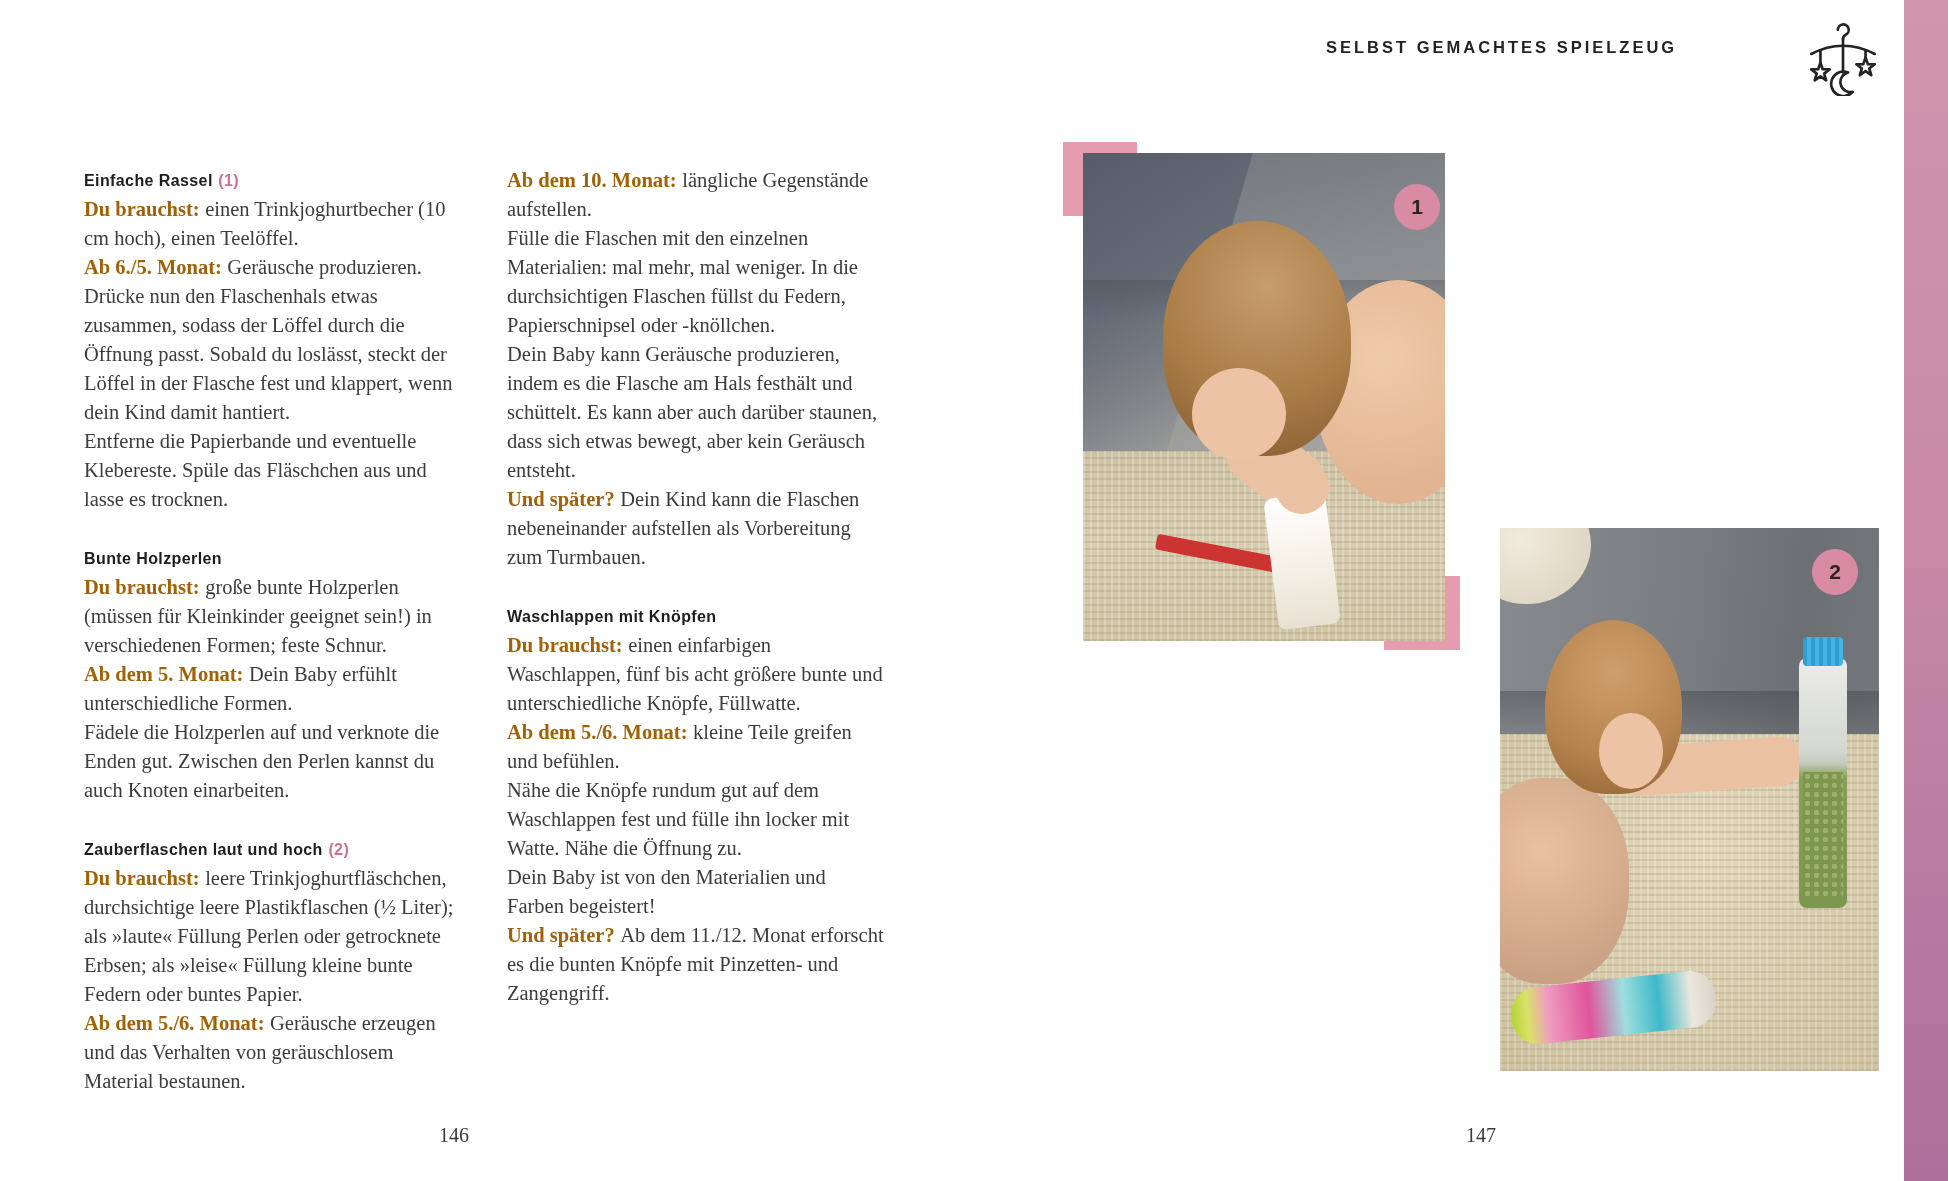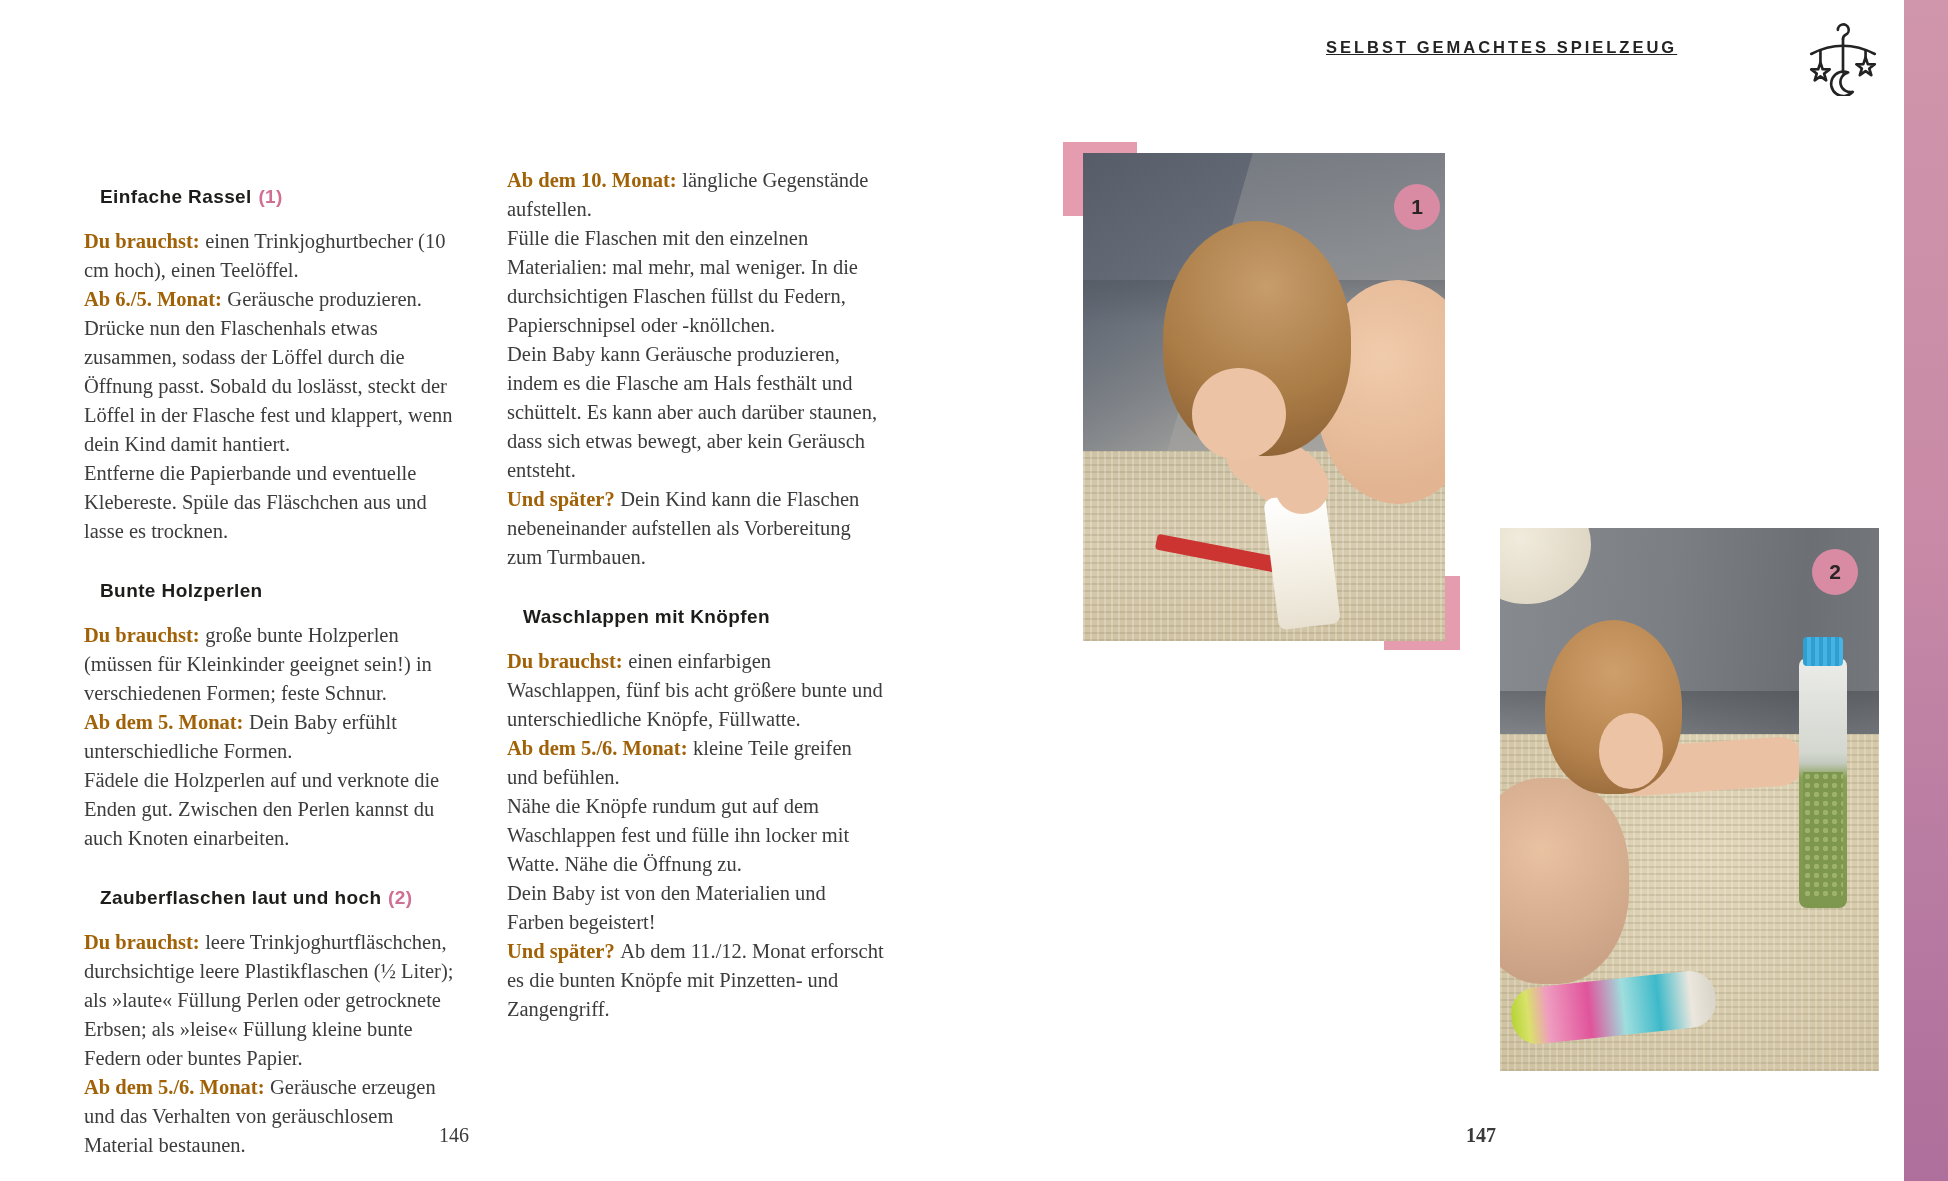--- a/index.html
+++ b/index.html
@@ -13,37 +13,36 @@
   .text-col {
     position:absolute; top:166px; width:380px;
     color:#3c3c3c; font-size:20.5px; line-height:29px;
     text-align:left;
   }
   #col1 { left:84px; }
   #col2 { left:507px; }
 
   .block + .block { margin-top:30px; }
   .block-title {
-    margin:16px; font-family:"Liberation Sans","DejaVu Sans",sans-serif;
-    font-weight:700; font-size:19px; line-height:29px;
+    margin:0; font-family:"Liberation Sans","DejaVu Sans",sans-serif;
+    font-weight:700; font-size:16px; line-height:29px;
     letter-spacing:0.4px; color:#1d1d1b;
   }
   .title-ref { color:#cf6f92; margin-left:0.35em; }
   .title-ref:empty { display:none; }
   .para { margin:0; }
   .lead { font-weight:700; color:#a16207; margin-right:0.27em; }
   .lead:empty { display:none; margin:0; }
 
   
   .running-head {
     position:absolute; top:38px; left:1326px;
     font-family:"Liberation Sans","DejaVu Sans",sans-serif;
     font-weight:700; font-size:16.5px; letter-spacing:3px; color:#232323;
     white-space:nowrap;
-    text-decoration:underline;
   }
   .mobile-icon { position:absolute; left:1806px; top:16px; width:74px; height:80px; }
 
   
   .edge-strip {
     position:absolute; top:0; right:0; width:44px; height:1181px;
     background:linear-gradient(180deg,#d096ab 0%, #c88aa6 45%, #b87ba2 75%, #ae6f9c 100%);
   }
 
   
@@ -119,21 +118,21 @@
   .p2-fgbottle { left:3%; top:83%; width:54%; height:10.5%; border-radius:26px;
                  transform:rotate(-6deg);
                  background:linear-gradient(90deg,#b5d435 0%, #d9e26a 8%, #ef9cc0 18%, #e0549b 38%, #9fdede 55%, #3db9c9 72%, #ece7de 88%, #d9d4c9 100%); }
 
   
   .page-num {
     position:absolute; top:1124px; transform:translateX(-50%);
     font-size:20px; color:#3a3a3a;
   }
   #pn-left  { left:454px; }
-  #pn-right { left:1481px;font-weight:bold; }
+  #pn-right { left:1481px; }
 </style>
 </head>
 <body>
 
 <div class="spread">
 
   <div>
 
     <div class="text-col" id="col1">
 

